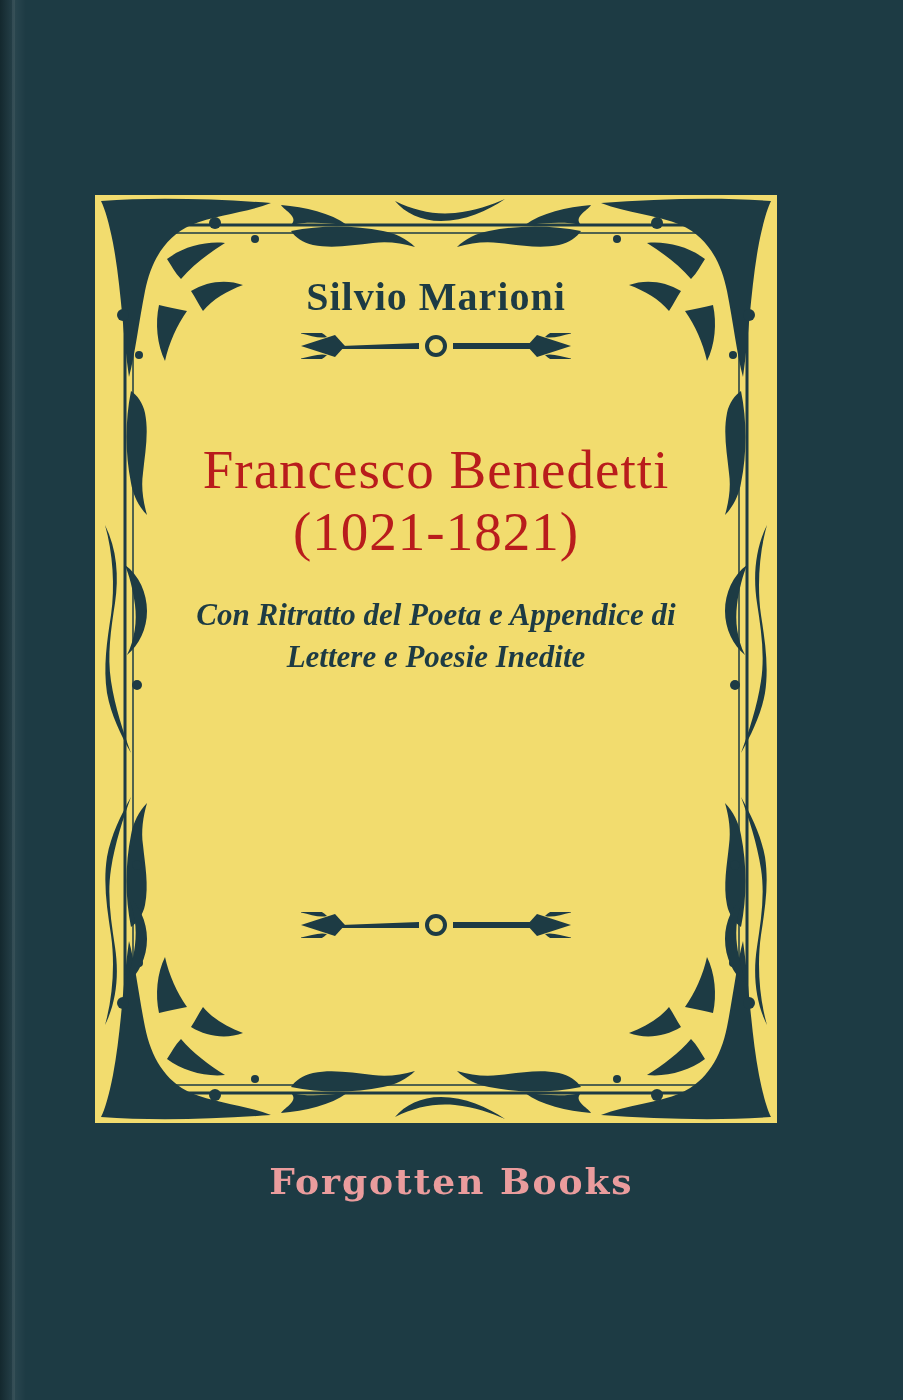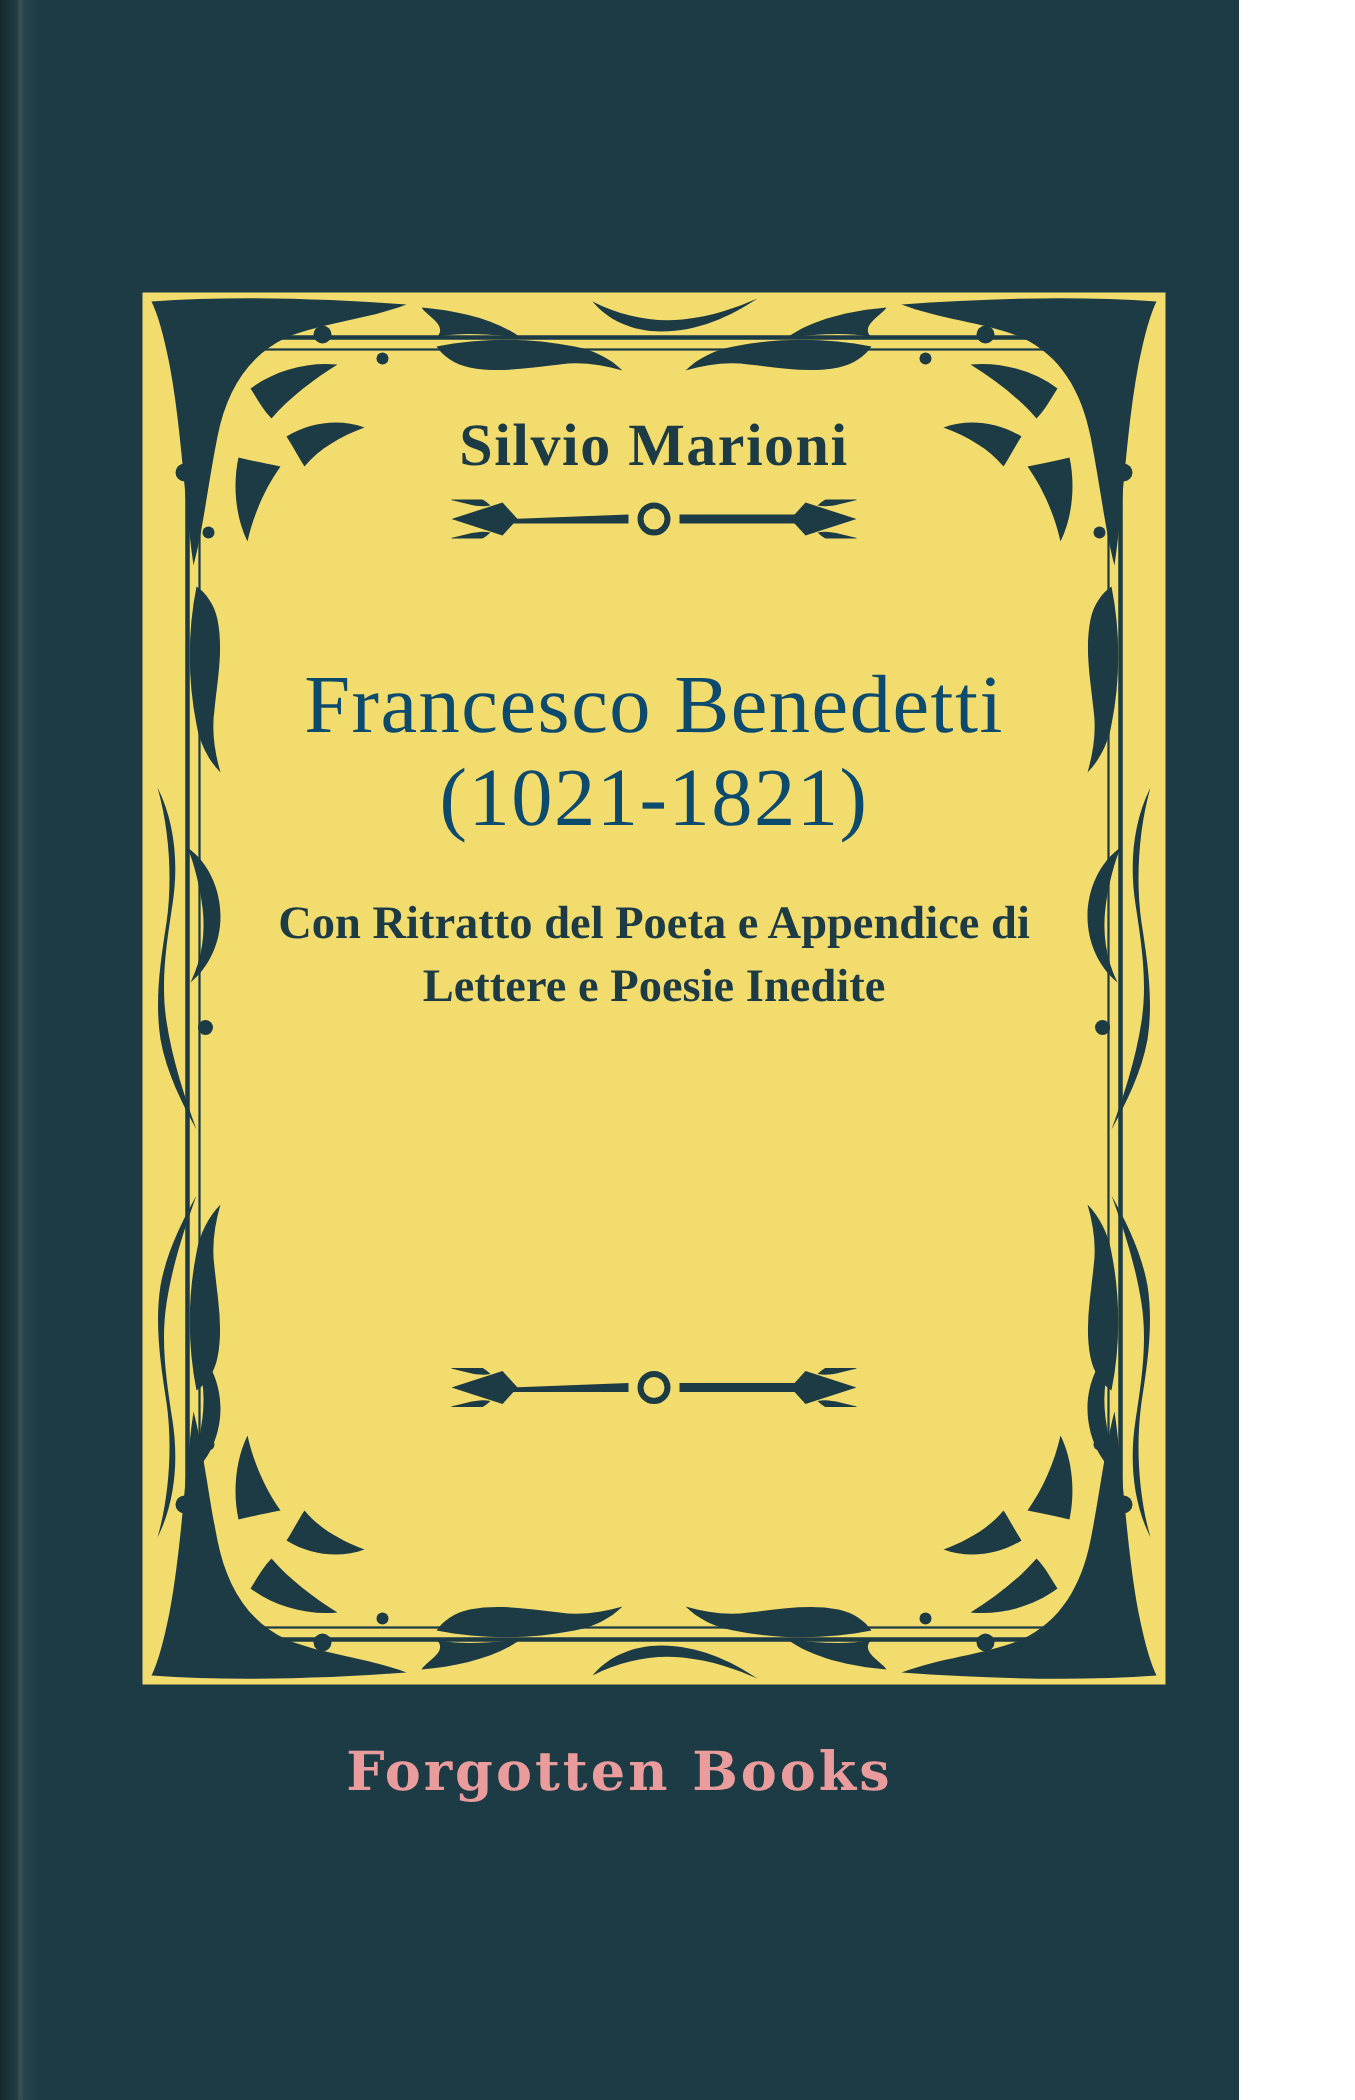--- a/index.html
+++ b/index.html
@@ -9,21 +9,21 @@
   }
   body {
     width: 903px;
     height: 1400px;
     overflow: hidden;
     font-family: "Liberation Serif", serif;
   }
 
   #cover {
     position: relative;
-    width: 826px;
+    width: 903px;
     height: 1400px;
     background: #1d3b44;
     overflow: hidden;
   }
 
   
   #spine-shade {
     position: absolute;
     left: 0; top: 0;
     width: 26px; height: 100%;
@@ -85,38 +85,39 @@
     margin-top: 14px;
     width: 270px;
     height: 26px;
   }
 
   .title {
     margin-top: 80px;
     font-family: "Liberation Serif", serif;
     font-size: 55px;
     font-weight: normal;
-    color: #0c4a6e;
+    color: #b91c1c;
     text-align: center;
     line-height: 1.12;
     letter-spacing: 1px;
   }
   .title .line2 {
     display: block;
   }
 
   .subtitle {
     margin-top: 32px;
     font-family: "Liberation Serif", serif;
     font-size: 31px;
     font-weight: bold;
     color: #1d3b44;
     text-align: center;
     line-height: 1.35;
     max-width: 560px;
+    font-style: italic;
   }
 
   .divider-bottom {
     position: absolute;
     left: 50%;
     transform: translateX(-50%);
     bottom: 185px;
     width: 270px;
     height: 26px;
   }

